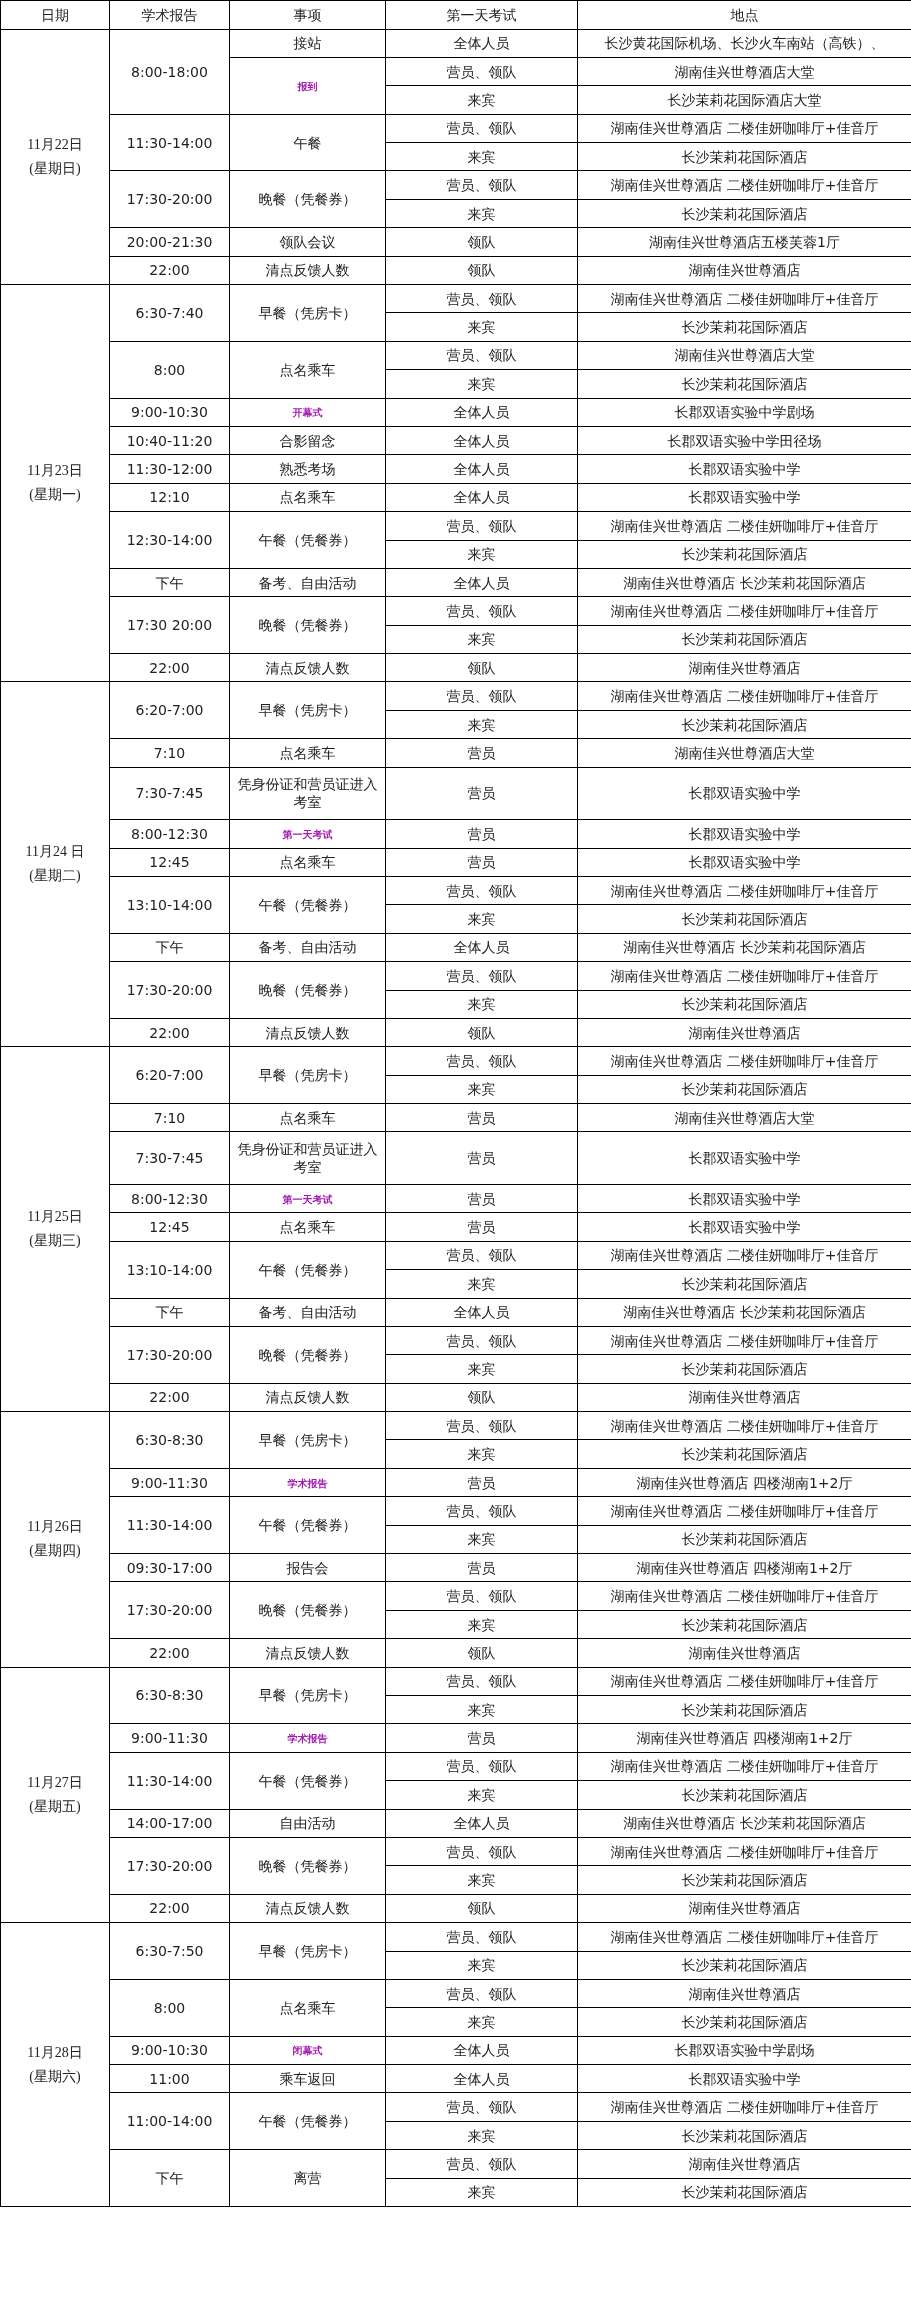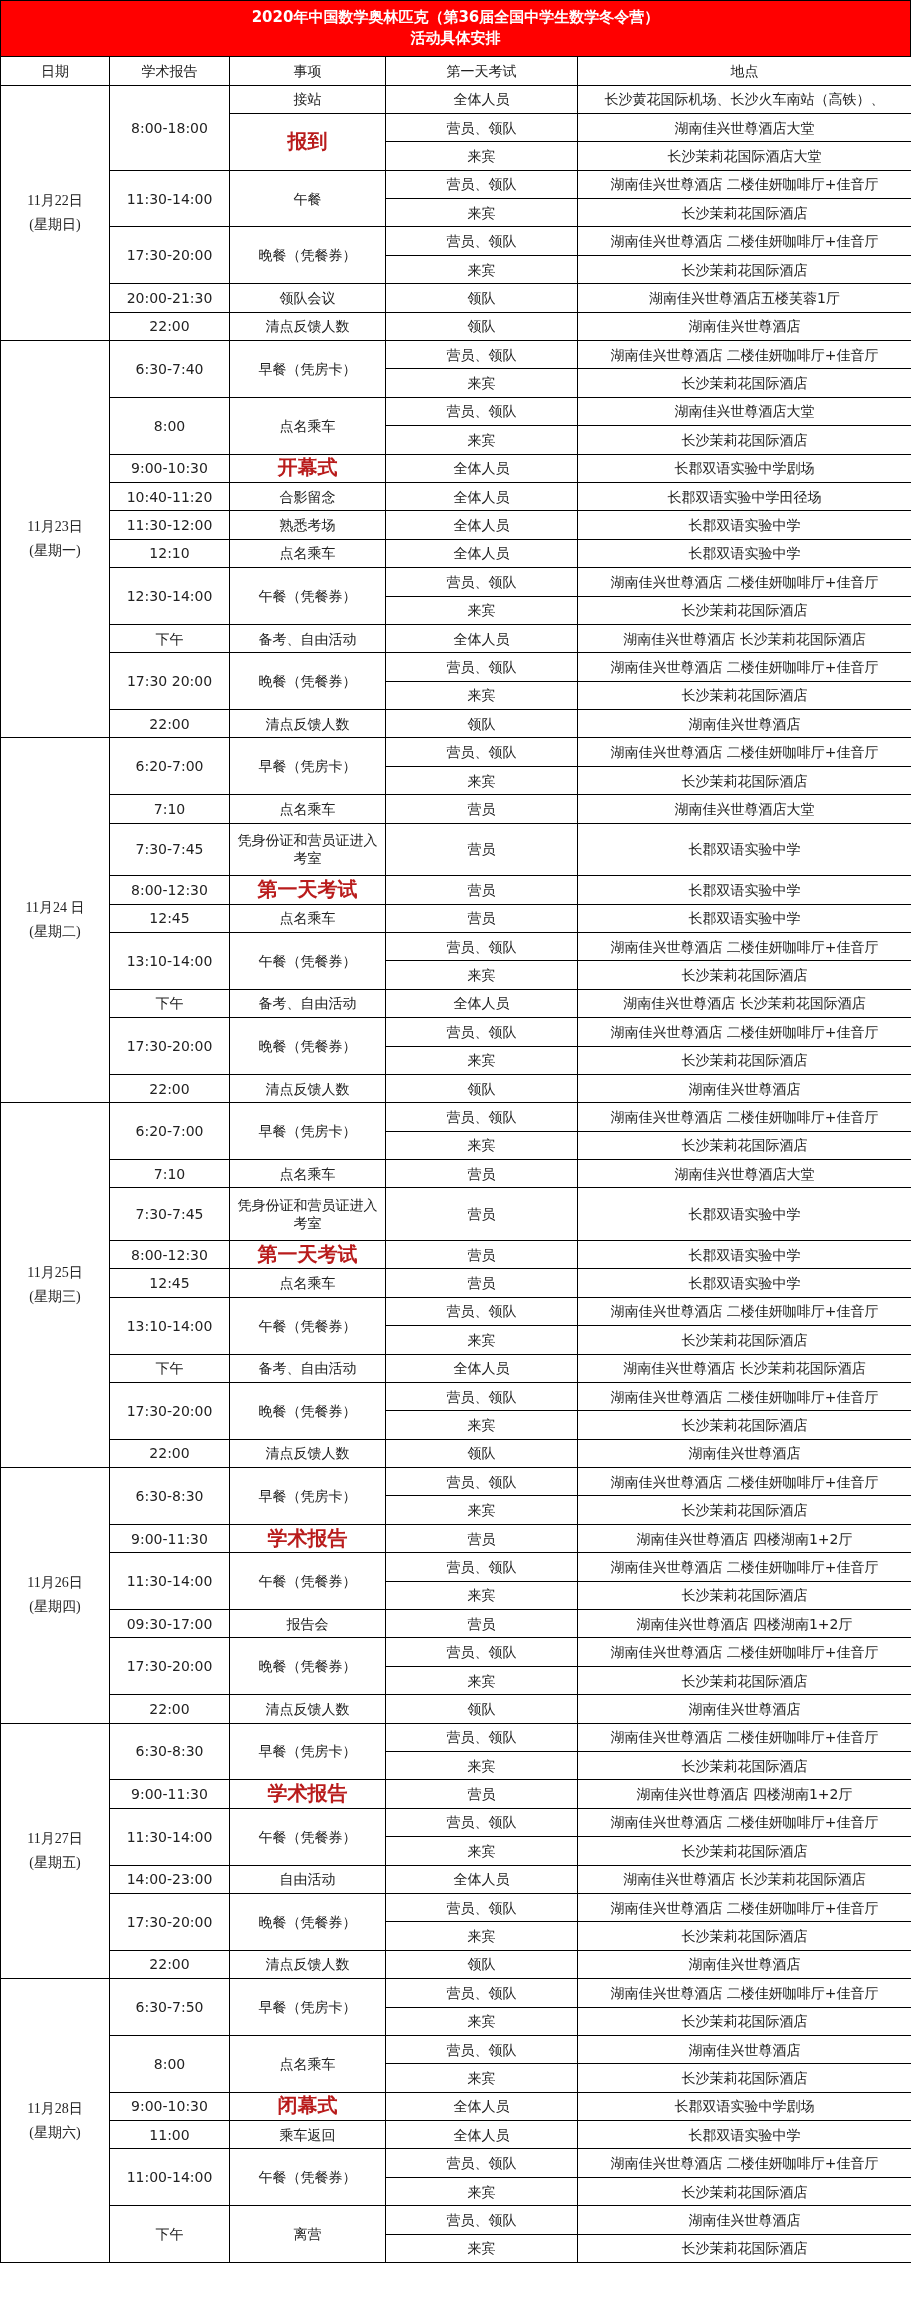--- a/index.html
+++ b/index.html
@@ -15,31 +15,27 @@
     font-size: 14px; color: #222;
   }
   table.schedule td, table.schedule th {
     border: 1.5px solid #000; text-align: center; vertical-align: middle;
     padding: 0 2px; height: 27.4px; overflow: hidden; white-space: nowrap;
     font-weight: normal; line-height: 18px;
   }
   table.schedule th { height: 27.5px; }
   table.schedule td.tall { height: 51.5px; white-space: normal; line-height: 23px; }
   td.wrap { white-space: normal !important; }
-  .red { color: #b91c1c; font-weight: bold; font-size: 20px; }
+  .red { color: #a21caf; font-weight: bold; font-size: 10px; }
   .date-cell { line-height: 24px !important; white-space: normal !important; font-family: Liberation Serif, serif; }
 </style>
 </head>
 <body>
 
 <div class="sheet">
-  <div class="title-bar">
-    <div>2020年中国数学奥林匹克（第36届全国中学生数学冬令营）</div>
-    <div>活动具体安排</div>
-  </div>
   <table class="schedule">
     <colgroup>
       <col style="width:109px">
       <col style="width:120px">
       <col style="width:156px">
       <col style="width:192px">
       <col style="width:334px">
     </colgroup>
     <thead>
       <tr>
@@ -398,21 +394,21 @@
           <td rowspan="2">11:30-14:00</td>
           <td rowspan="2"><span>午餐（凭餐券）</span></td>
           <td>营员、领队</td>
           <td>湖南佳兴世尊酒店 二楼佳妍咖啡厅+佳音厅</td>
         </tr>
         <tr>
           <td>来宾</td>
           <td>长沙茉莉花国际酒店</td>
         </tr>
         <tr>
-          <td rowspan="1">14:00-23:00</td>
+          <td rowspan="1">14:00-17:00</td>
           <td rowspan="1"><span>自由活动</span></td>
           <td>全体人员</td>
           <td>湖南佳兴世尊酒店 长沙茉莉花国际酒店</td>
         </tr>
         <tr>
           <td rowspan="2">17:30-20:00</td>
           <td rowspan="2"><span>晚餐（凭餐券）</span></td>
           <td>营员、领队</td>
           <td>湖南佳兴世尊酒店 二楼佳妍咖啡厅+佳音厅</td>
         </tr>

